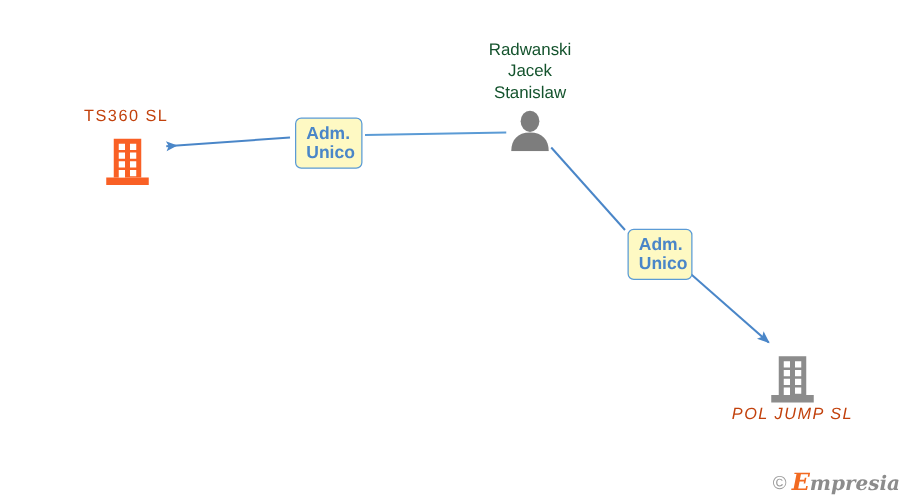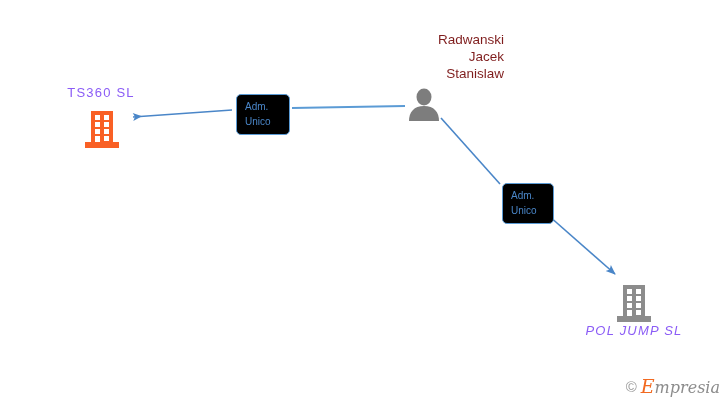--- a/index.html
+++ b/index.html
@@ -26,53 +26,54 @@
     pointer-events: none;
   }
 
   
   .node {
     position: absolute;
   }
   .node-label {
     position: absolute;
     white-space: nowrap;
-    color: #8b5cf6;
+    color: #c2410c;
     font-size: 13px;
     letter-spacing: 1.2px;
     text-align: center;
   }
   .bldg {
     position: absolute;
   }
 
   
   .person-name {
     position: absolute;
     width: 160px;
-    text-align: right;
-    color: #7f1d1d;
+    text-align: center;
+    color: #14532d;
     font-size: 13.5px;
     line-height: 17px;
     white-space: pre-line;
   }
 
   
   .rel-chip {
     position: absolute;
     border: 1.6px solid #5b9bd5;
     border-radius: 5px;
-    background: #000000;
+    background: #fef9c3;
     color: #4a86c8;
-    font-size: 10px;
+    font-size: 14px;
     line-height: 15px;
     padding: 4px 8px 5px 8px;
     text-align: left;
     white-space: pre-line;
     box-sizing: border-box;
+    font-weight: bold;
   }
 
   
   #watermark {
     position: absolute;
     right: 8px;
     bottom: 4px;
     display: flex;
     align-items: center;
     gap: 4px;
@@ -82,20 +83,21 @@
     color: #9a9a9a;
     font-size: 15px;
     line-height: 1;
   }
   #watermark .brand {
     font-family: "DejaVu Serif", serif;
     font-style: italic;
     font-size: 16px;
     line-height: 1;
     color: #8c8c8c;
+    font-weight: bold;
   }
   #watermark .brand .cap {
     color: #f26a21;
     font-size: 19px;
   }
 </style>
 </head>
 <body>
 
 <div id="canvas">

